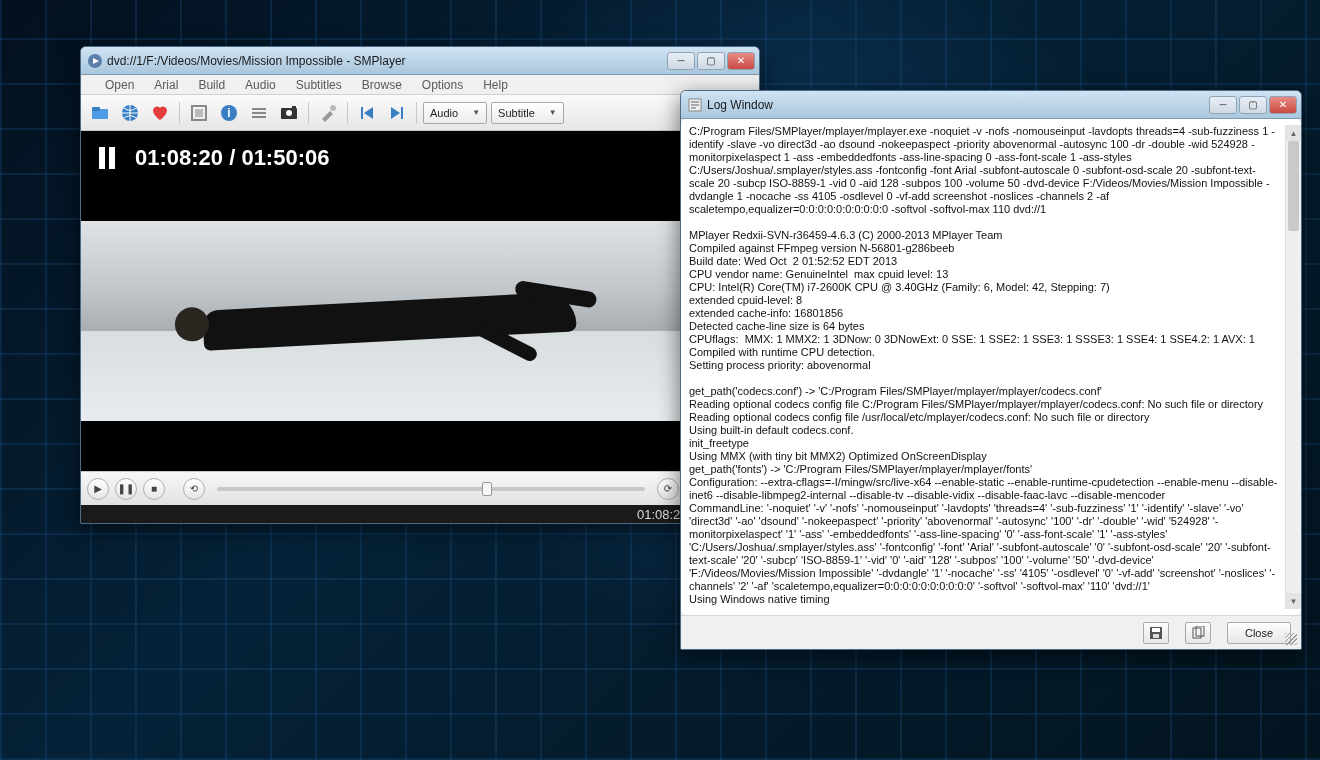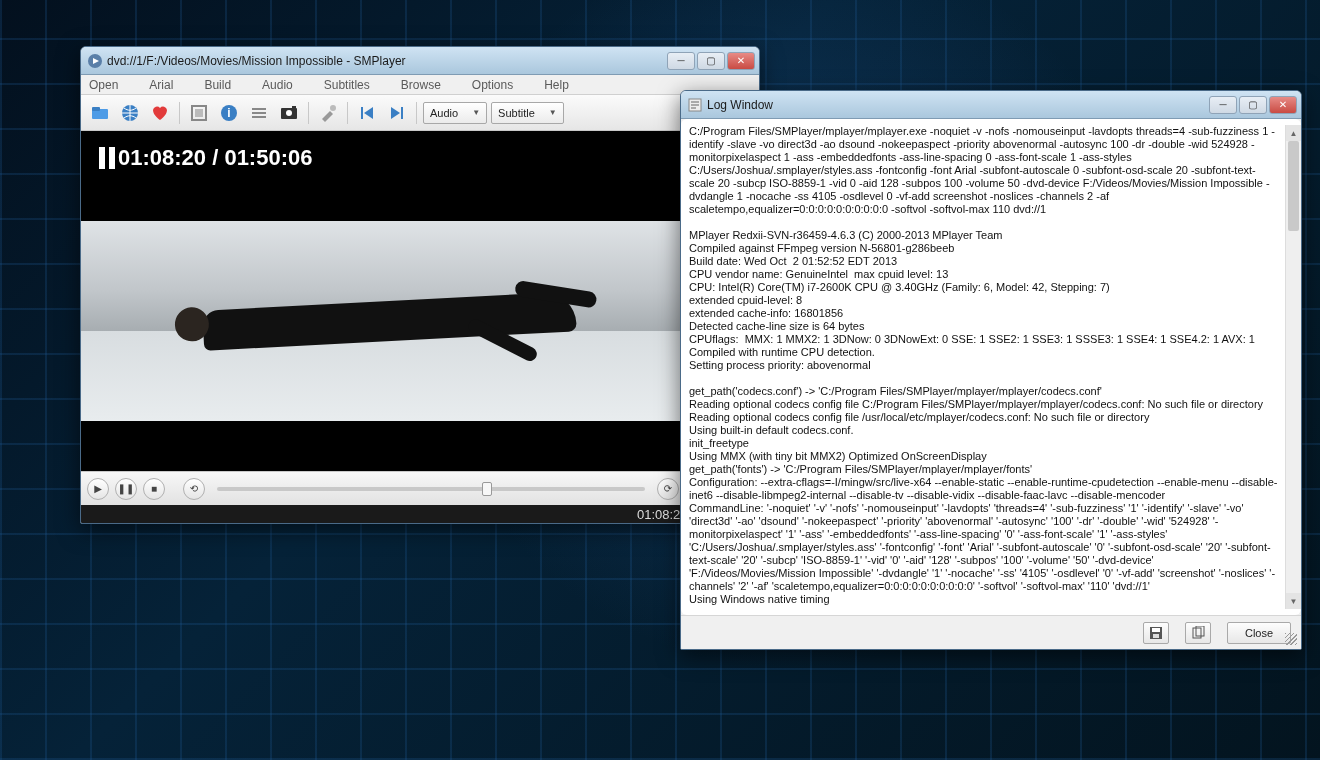--- a/index.html
+++ b/index.html
@@ -42,23 +42,23 @@
   width: 28px; height: 18px;
   background: linear-gradient(#e8eef5,#cfd9e4);
   border: 1px solid #8fa3b7; border-radius: 3px;
   margin-left: 2px;
   display:flex; align-items:center; justify-content:center;
   font-size:10px; color:#333;
 }
 .win-btn.close { background: linear-gradient(#e78b86,#c94b43); color:#fff; }
 .menubar {
   height: 20px; background:#f0f0f0;
-  display:flex; align-items:center; padding:0 0;
+  display:flex; align-items:center; padding:0 16px;
   border-bottom:1px solid #d0d0d0;
-  gap:15px;
+  gap:4px;
 }
 .menubar .menu { padding:1px 8px; color:#5a5a5a; }
 .toolbar {
   height: 36px; background:linear-gradient(#fbfbfb,#e6e6e6);
   border-bottom:1px solid #c8c8c8;
   display:flex; align-items:center; padding:0 6px; gap:4px;
 }
 .tool-ico {
   width:26px; height:26px; border-radius:3px;
   display:flex; align-items:center; justify-content:center;
@@ -70,21 +70,21 @@
   display:flex; align-items:center; padding:0 6px; gap:14px;
   font-size:11px; color:#222;
 }
 .combo .arrow { font-size:8px; color:#555;}
 .video-area {
   flex:1; background:#000; position:relative; overflow:hidden;
 }
 .osd {
   position:absolute; top:14px; left:18px;
   color:#fff; font-family: Arial, sans-serif; font-size:22px; font-weight:bold;
-  display:flex; align-items:center; gap:3px;
+  display:flex; align-items:center; gap:20px;
   text-shadow:0 1px 2px #000;
 }
 .osd .pause-ico { display:inline-flex; gap:4px;}
 .osd .pause-ico span{ width:6px; height:22px; background:#fff; display:block;}
 .movie-frame {
   position:absolute; left:0; right:0; top:90px; bottom:50px;
   background: linear-gradient(180deg, #dfe3e6 0%, #c1c6ca 35%, #a7adb1 55%, #888e92 100%);
 }
 .floor { position:absolute; left:0; right:0; bottom:0; height:45%;
   background: linear-gradient(180deg, #d8dde0, #e8ecee); }

